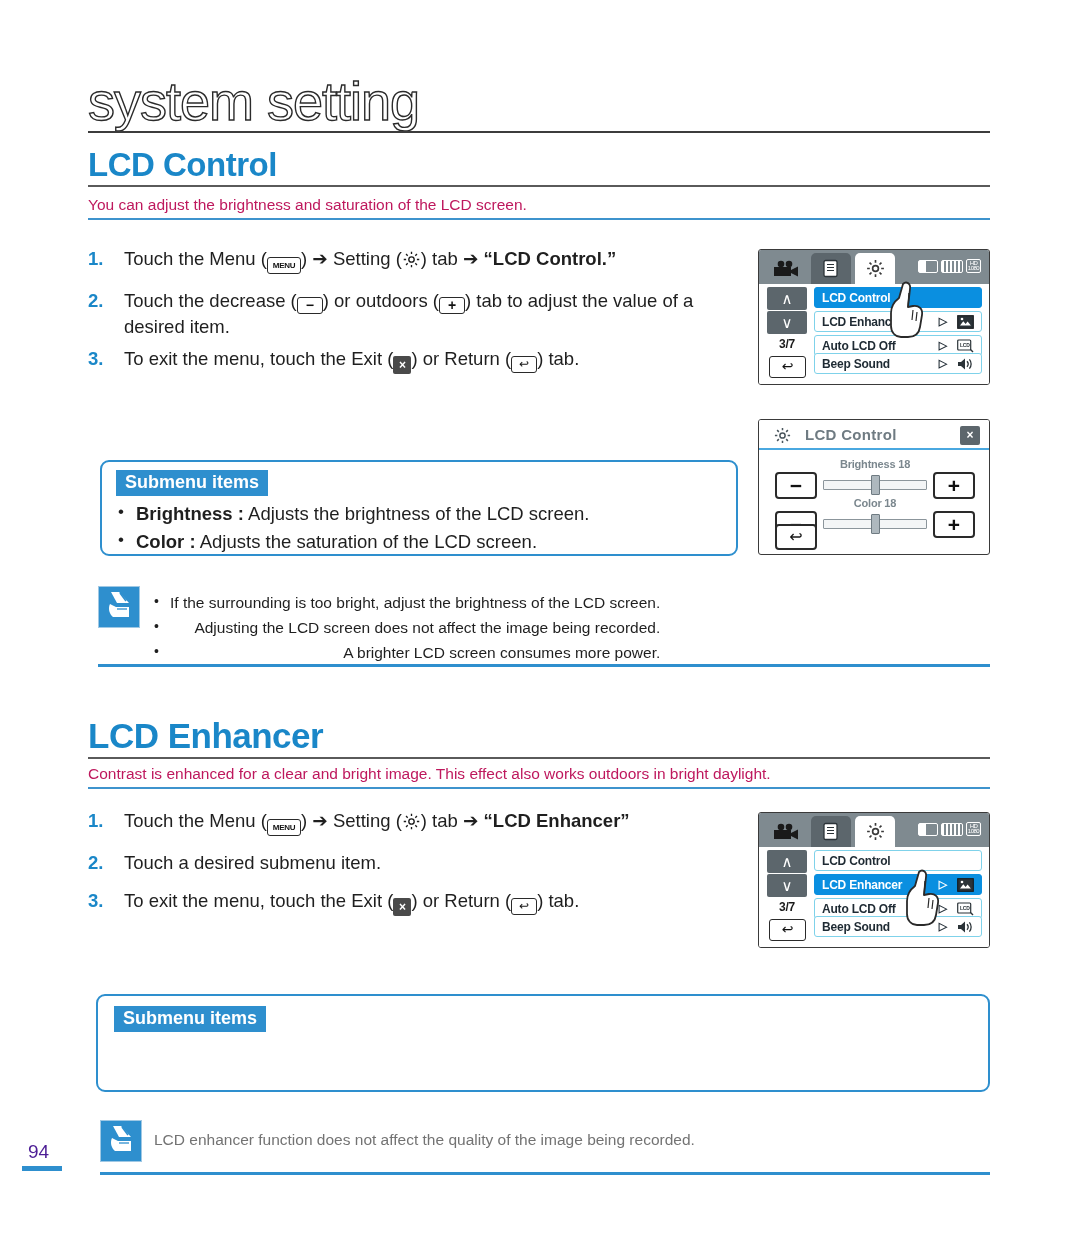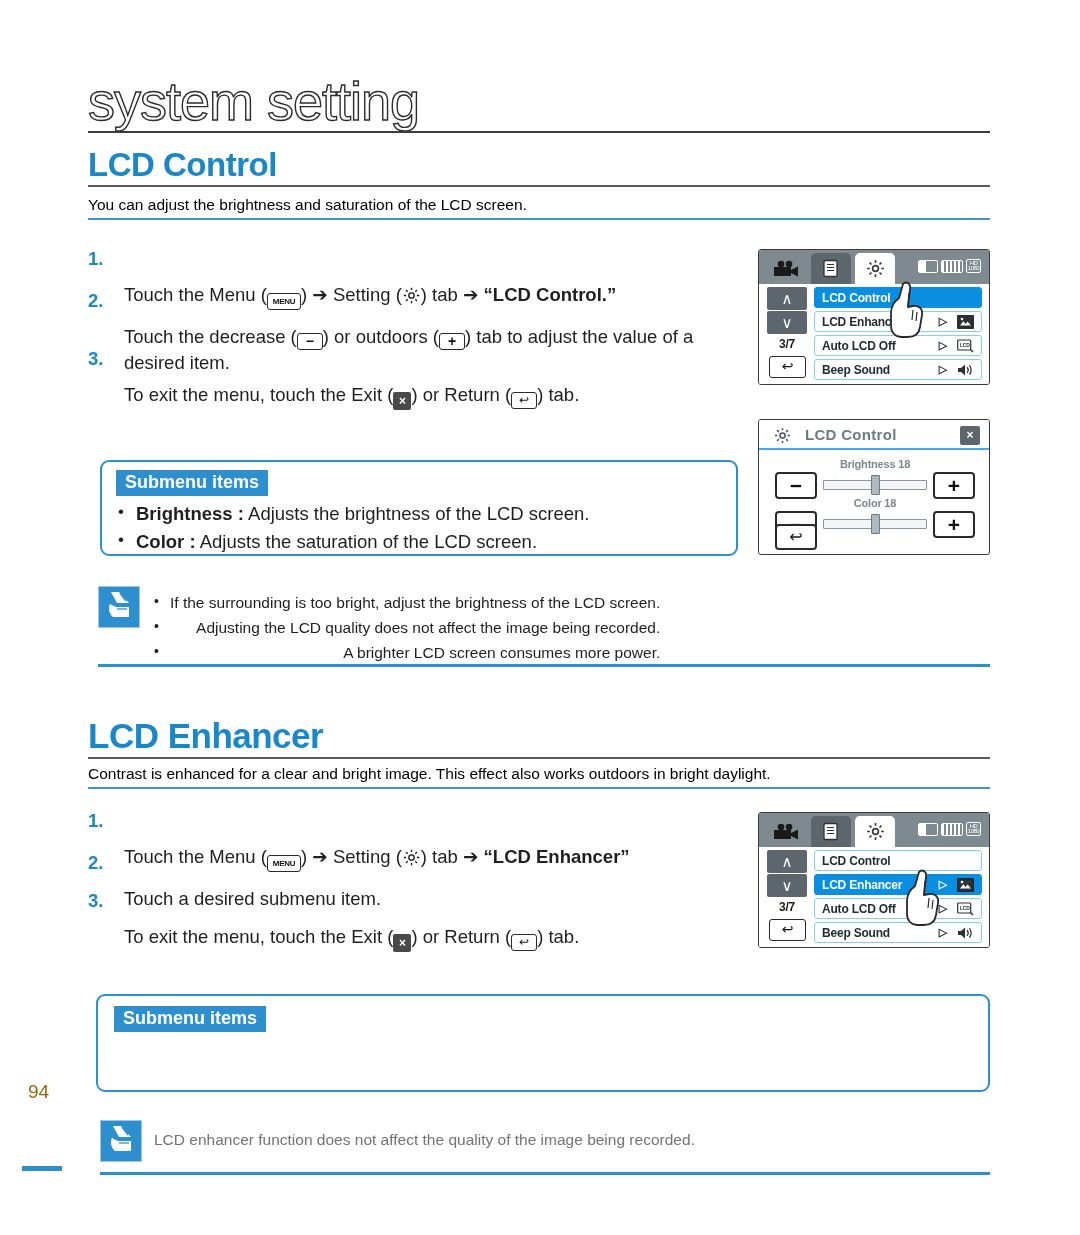--- a/index.html
+++ b/index.html
@@ -50,21 +50,21 @@
   .section-rule {
     position: absolute;
     height: 2px;
     background: #5a5a5a;
     width: 902px;
     left: 88px;
   }
   .section-desc {
     position: absolute;
     font-size: 15.5px;
-    color: #000000;
+    color: #be185d;
     white-space: nowrap;
   }
   .section-desc-rule {
     position: absolute;
     height: 2px;
     background: #3e93cd;
     width: 902px;
     left: 88px;
   }
 
@@ -75,21 +75,21 @@
     color: #1f1f1f;
     line-height: 1.36;
   }
   .step .num {
     color: #1a87c8;
     font-weight: 700;
     position: absolute;
     left: 0;
     top: 0;
   }
-  .step .txt { display: block; margin-left: 36px; margin-top: 36px; }
+  .step .txt { display: block; margin-left: 36px; }
   .step b { font-weight: 700; }
 
   
   .ic {
     display: inline-block;
     vertical-align: -3px;
     position: relative;
   }
   .ic-menu {
     width: 34px; height: 17px;
@@ -219,23 +219,23 @@
     position: absolute;
     font-size: 15.5px;
     color: #737373;
     white-space: nowrap;
   }
 
   
   .page-num {
     position: absolute;
     left: 28px;
-    top: 1081px;
+    top: 1141px;
     font-size: 19px;
-    color: #a16207;
+    color: #4c1d95;
     font-weight: 400;
   }
   .page-num-rule {
     position: absolute;
     left: 22px;
     top: 1166px;
     width: 40px;
     height: 5px;
     background: #2e8fce;
   }
@@ -374,21 +374,21 @@
     position: absolute;
     right: 6px;
     width: 19px; height: 15px;
     display: flex;
     align-items: center;
     justify-content: center;
   }
   .r0 { top: 3px; }
   .r1 { top: 27px; }
   .r2 { top: 51px; }
-  .r3 { top: 75px; }
+  .r3 { top: 69px; }
 
   
   .hand { position: absolute; pointer-events: none; }
 
   
   .lcdc-head {
     position: absolute;
     left: 0; top: 0;
     width: 100%; height: 30px;
     background: #ffffff;
@@ -632,21 +632,21 @@
   <div class="note-icon" style="left:98px; top:586px;">
     <svg width="39" height="39" viewBox="0 0 39 39">
       <path d="M12 5 L20 5 L30 16 L18 16 Z" fill="#ffffff"></path>
       <path d="M21 6 L27 14" stroke="#2e8fce" stroke-width="1.6"></path>
       <path d="M11 17 C9 21, 10 27, 14 30 L30 30 L30 20 L17 20 Z" fill="#ffffff"></path>
       <path d="M18 22 L28 22" stroke="#2e8fce" stroke-width="1.3"></path>
     </svg>
   </div>
   <ul class="note-list" style="left:152px; top:591px;">
     <li>If the surrounding is too bright, adjust the brightness of the LCD screen.</li>
-    <li>Adjusting the LCD quality does not affect the image being recorded.</li>
+    <li>Adjusting the LCD screen does not affect the image being recorded.</li>
     <li>A brighter LCD screen consumes more power.</li>
   </ul>
   <div class="note-rule" style="left:98px; top:664px; width:892px;"></div>
 
   <div class="section-h" style="left:88px; top:716px; font-size:35px;">LCD Enhancer</div>
   <div class="section-rule" style="top:757px;"></div>
   <div class="section-desc" style="left:88px; top:765px;">Contrast is enhanced for a clear and bright image. This effect also works outdoors in bright daylight.</div>
   <div class="section-desc-rule" style="top:787px;"></div>
 
   <div class="step" style="left:88px; top:808px; width:660px;">

